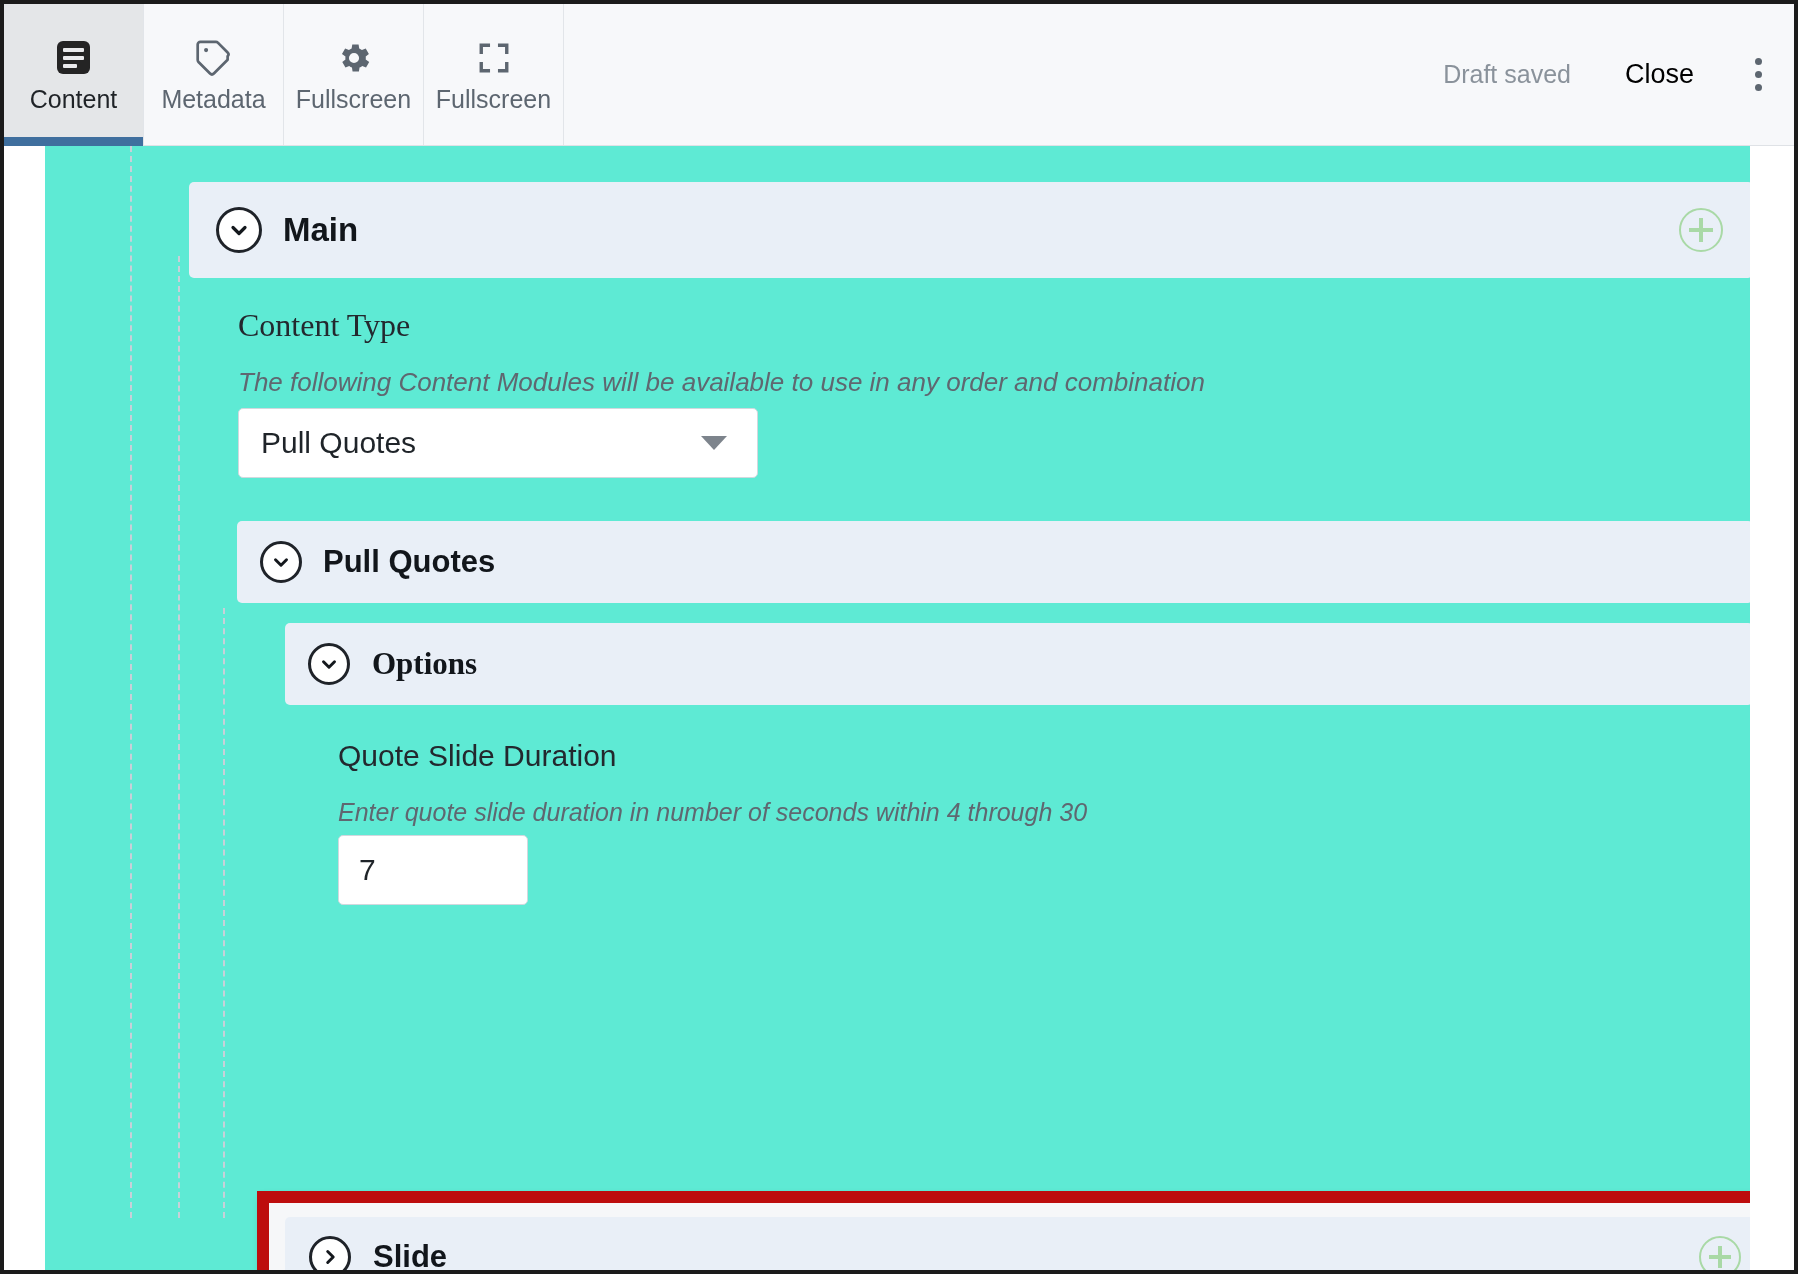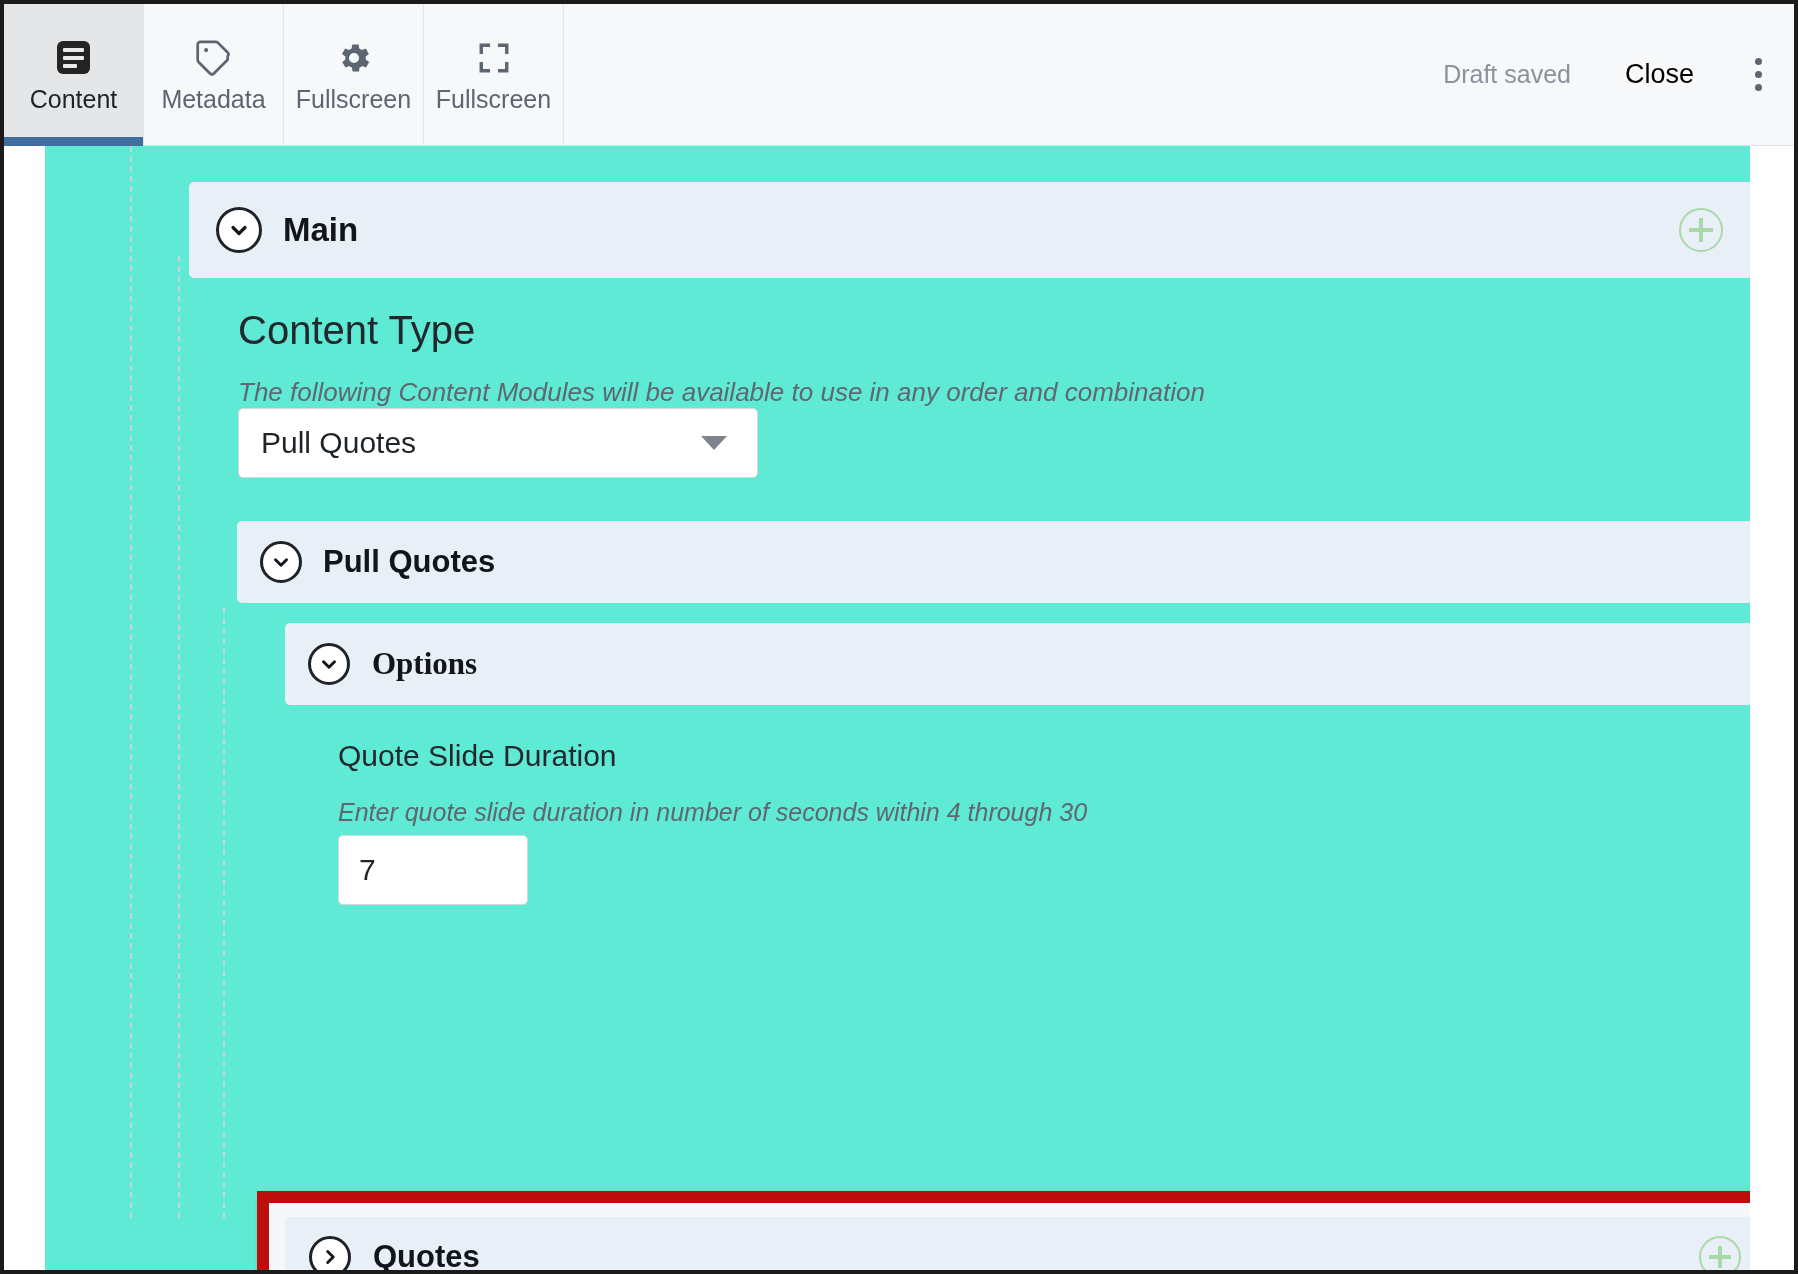--- a/index.html
+++ b/index.html
@@ -204,21 +204,21 @@
     border: 1px solid #d2d8de;
     border-radius: 5px;
     font-family: "Liberation Sans", sans-serif;
     font-size: 30px; color: #1f2429;
     padding-left: 20px;
     outline: none;
   }
 
   
   #f-ctype { left: 193px; top: 160px; }
-  #f-ctype .field-label { font-size: 40px; }
+  #f-ctype .field-label { font-size: 32px; font-family: Liberation Serif, serif; }
   #f-ctype .field-help { font-size: 26px; margin-top: 22px; }
   #sel-ctype { left: 193px; top: 262px; width: 520px; height: 70px; }
 
   
   #f-dur { left: 293px; top: 592px; }
   #f-dur .field-label { font-size: 30px; }
   #f-dur .field-help { font-size: 25px; margin-top: 22px; }
   #inp-dur { left: 293px; top: 689px; width: 190px; height: 70px; }
 
   
@@ -354,21 +354,21 @@
       </div>
       <input class="text-input" id="inp-dur" type="text" value="7" style="">
 
       <div class="highlight">
         <div id="sec-quote">
           <span class="chev">
             <svg width="22" height="22" viewBox="0 0 24 24" fill="none" stroke="#14181d" stroke-width="3.2" stroke-linecap="round" stroke-linejoin="round">
               <path d="M9.5 6 15.5 12 9.5 18"></path>
             </svg>
           </span>
-          <span class="sec-title">Quotes</span>
+          <span class="sec-title">Slide</span>
           <span class="plus" id="plus-quote"></span>
         </div>
       </div>
 
       <div class="right-gutter"></div>
     </div>
   </div>
 
 </div>
 

